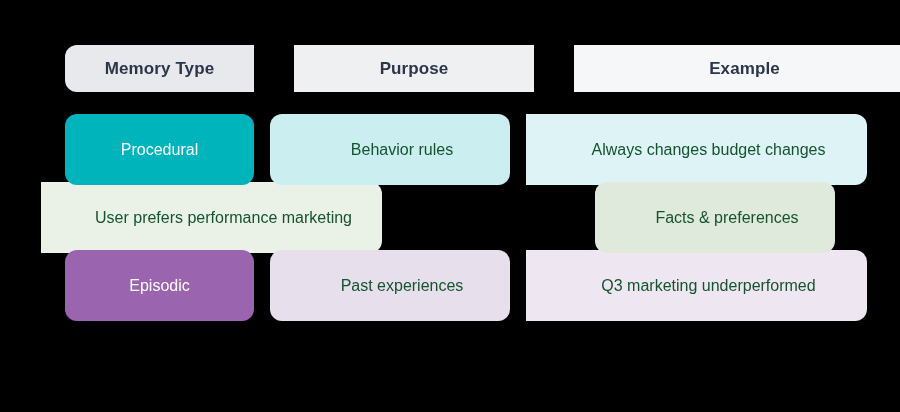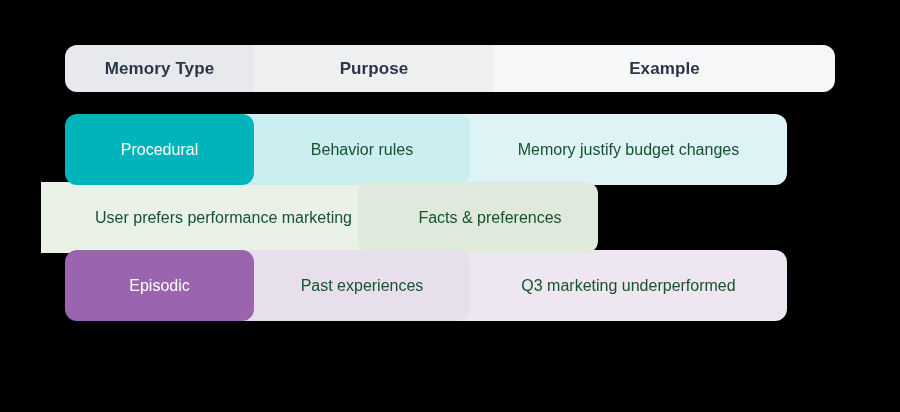--- a/index.html
+++ b/index.html
@@ -20,20 +20,21 @@
     top: 45px;
     width: 770px;
   }
 
   .row {
     display: flex;
     width: 100%;
     border-radius: 12px;
     overflow: visible;
     position: relative;
+    gap: 40px;
   }
 
   .cell {
     display: flex;
     align-items: center;
     justify-content: center;
     box-sizing: border-box;
     text-align: center;
     line-height: 1.25;
   }
@@ -64,20 +65,21 @@
   }
   #header-row .col-3 {
     background: #f6f7f8;
     border-radius: 0 12px 12px 0;
   }
 
   
   .data-row {
     height: 51px;
     margin-bottom: 17px;
+    justify-content: space-between;
   }
   .data-row .cell {
     height: 71px;
     font-size: 16px;
     color: #14532d;
     font-weight: normal;
   }
   .data-row .col-1 {
     border-radius: 12px;
     color: #ffffff;
@@ -119,21 +121,21 @@
   </div>
 
   <div class="row data-row" id="row-1">
     <div class="cell col-1" style="background: rgb(0, 180, 187);">
       <span>Procedural</span>
     </div>
     <div class="cell col-2" style="background: rgb(203, 238, 240);">
       <span>Behavior rules</span>
     </div>
     <div class="cell col-3" style="background: rgb(221, 243, 245);">
-      <span>Memory justify budget changes</span>
+      <span>Always changes budget changes</span>
     </div>
   </div>
 
   <div class="row data-row" id="row-2">
     <div class="cell col-3" style="background: rgb(234, 242, 232);">
       <span>User prefers performance marketing</span>
     </div>
     <div class="cell col-2" style="background: rgb(223, 234, 220);">
       <span>Facts &amp; preferences</span>
     </div>

